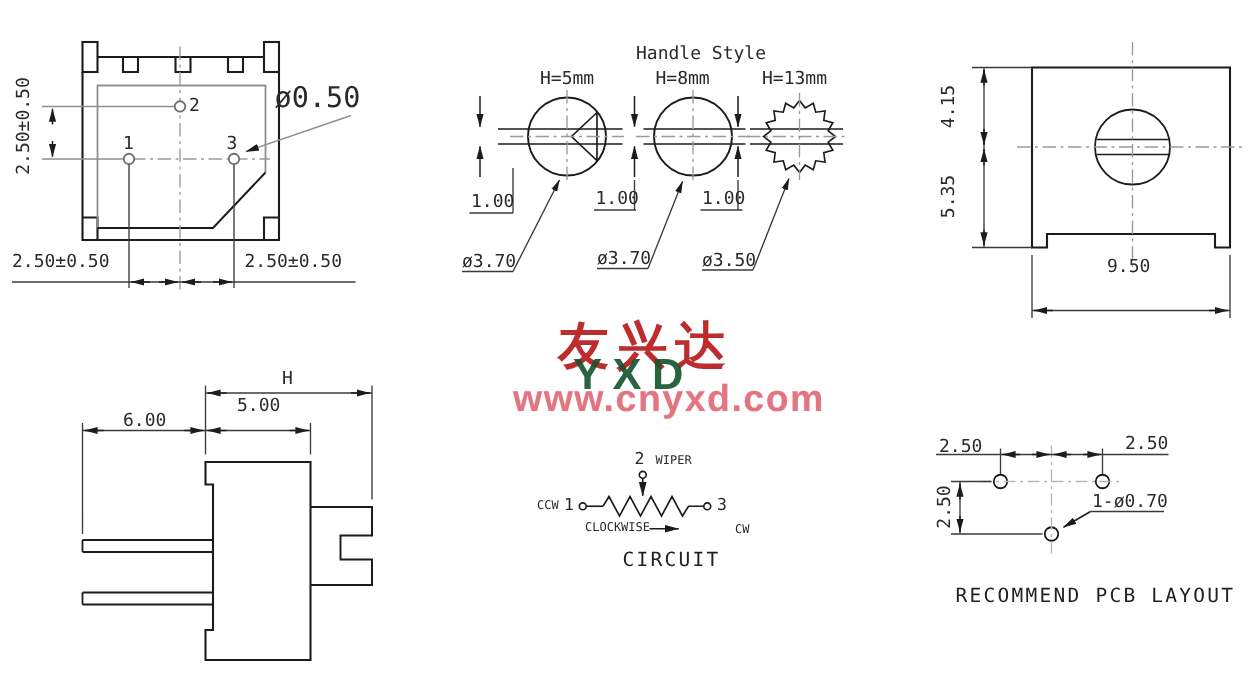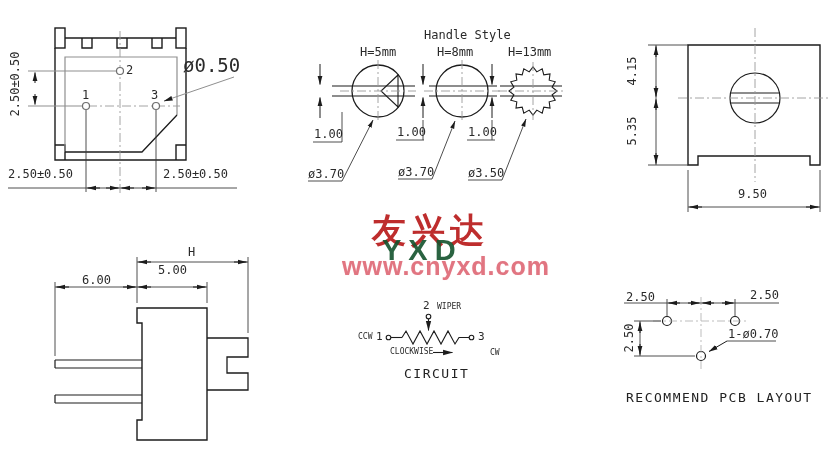--- a/index.html
+++ b/index.html
@@ -4,21 +4,21 @@
 <style>
   html,body{margin:0;padding:0;background:#ffffff;}
   #canvas{
     position:relative;width:836px;height:457px;background:#ffffff;overflow:hidden;
     font-family:"DejaVu Sans Mono","Liberation Mono",monospace;color:#1f1f1f;
   }
   svg{position:absolute;left:0;top:0;}
   .lbl{position:absolute;white-space:nowrap;font-size:12px;line-height:1;color:#2a2a2a;letter-spacing:0px;}
   .sm{font-size:8px;}
   .md{font-size:11px;}
-  .cap{font-size:13px;letter-spacing:1.5px;color:#222;}
+  .cap{font-size:13px;letter-spacing:1.5px;color:#222;margin-left:11px;}
   .rot{transform:translate(-50%,-50%) rotate(-90deg);transform-origin:center center;}
   .wm{position:absolute;pointer-events:none;z-index:5;}
   .wm-cn{font-family:"DejaVu Sans",sans-serif;font-size:34px;font-weight:bold;letter-spacing:5px;color:#b91c1c;opacity:.92;}
   .wm-yxd{font-family:"Liberation Sans",sans-serif;font-size:29px;font-weight:bold;letter-spacing:7px;color:#14532d;opacity:.9;}
   .wm-url{font-family:"Liberation Sans",sans-serif;font-size:25px;font-weight:bold;letter-spacing:1px;color:#e06e7b;opacity:.95;text-shadow:0 0 1px #f6cdd2;}
 </style>
 </head>
 <body>
 
 <div id="canvas">
@@ -229,21 +229,21 @@
   <span class="lbl" style="left:508px;top:46px">H=13mm</span>
   <span class="lbl" style="left:314px;top:128px">1.00</span>
   <span class="lbl" style="left:397px;top:126px">1.00</span>
   <span class="lbl" style="left:468px;top:126px">1.00</span>
   <span class="lbl" style="left:308px;top:168px">ø3.70</span>
   <span class="lbl" style="left:398px;top:166px">ø3.70</span>
   <span class="lbl" style="left:468px;top:167px">ø3.50</span>
 
   <span class="lbl rot" style="left:632px;top:71px">4.15</span>
   <span class="lbl rot" style="left:632px;top:131px">5.35</span>
-  <span class="lbl" style="left:738px;top:188px">9.50</span>
+  <span class="lbl" style="left:738px;top:171px">9.50</span>
 
   <span class="lbl" style="left:188px;top:246px">H</span>
   <span class="lbl" style="left:82px;top:274px">6.00</span>
   <span class="lbl" style="left:158px;top:264px">5.00</span>
 
   <span class="lbl md" style="left:423px;top:300px">2</span>
   <span class="lbl sm" style="left:437px;top:303px">WIPER</span>
   <span class="lbl sm" style="left:358px;top:333px">CCW</span>
   <span class="lbl md" style="left:376px;top:331px">1</span>
   <span class="lbl md" style="left:478px;top:331px">3</span>

